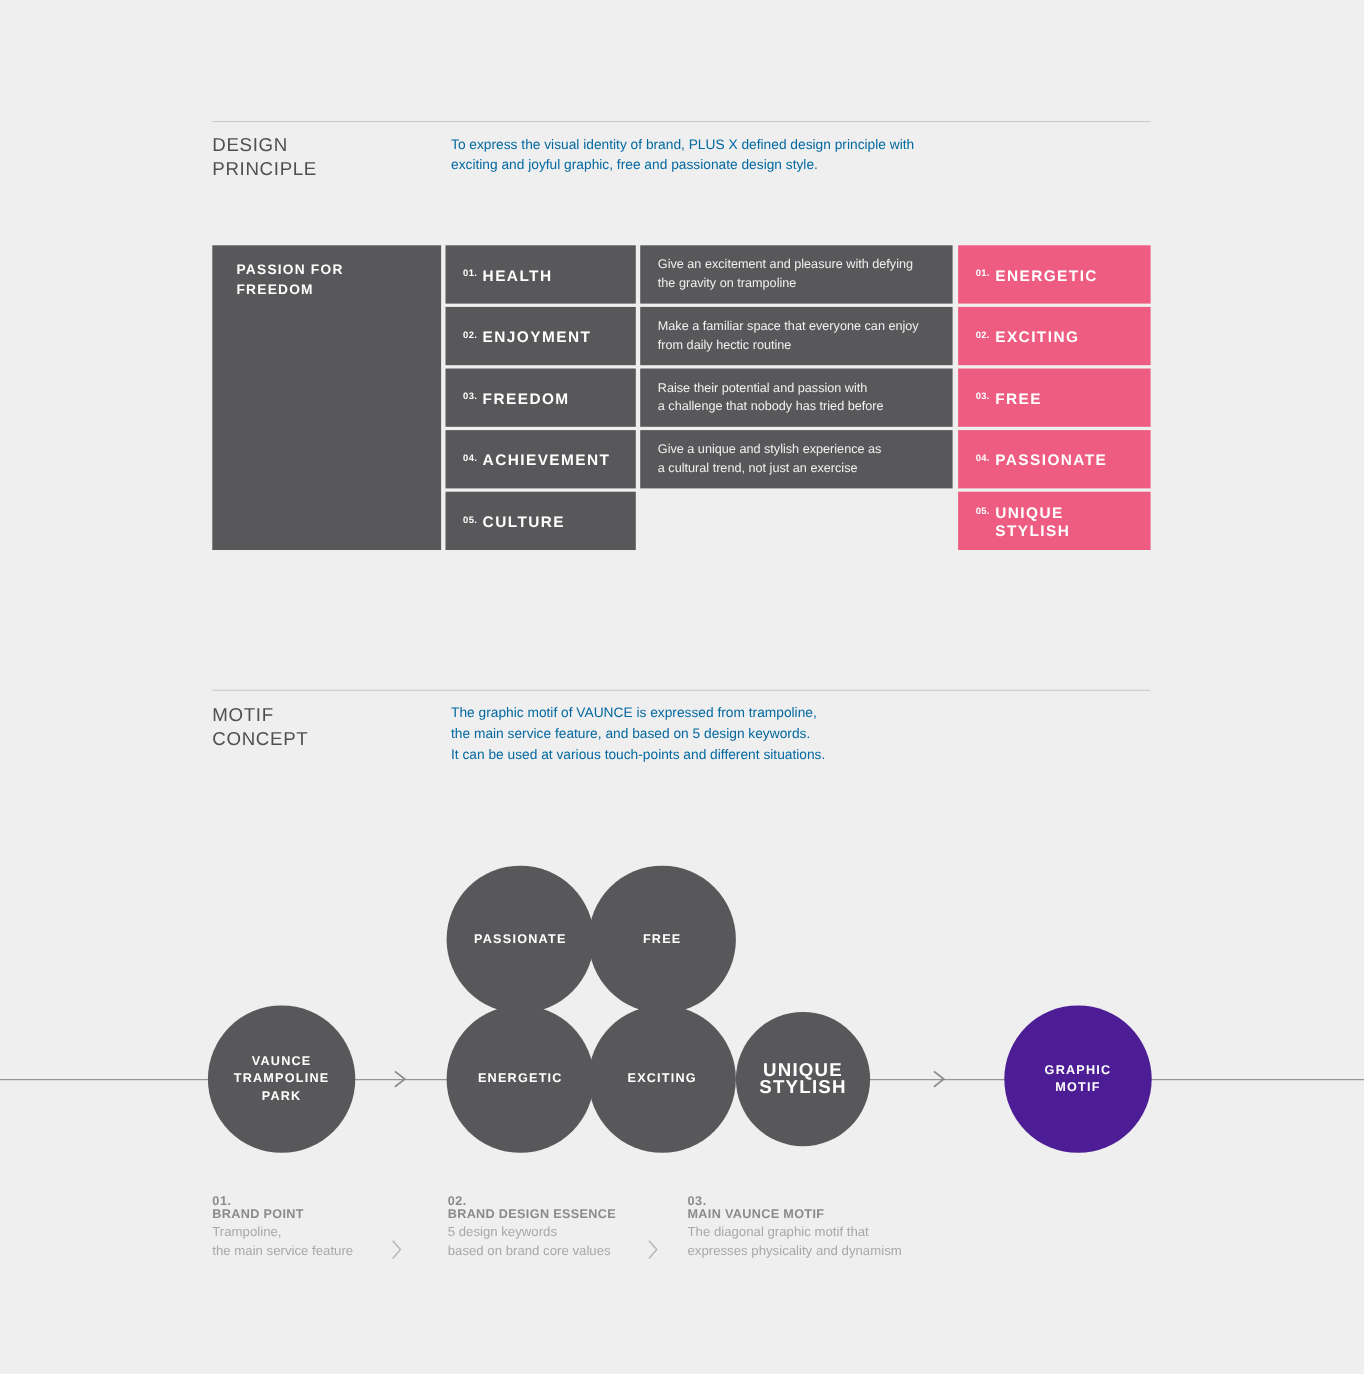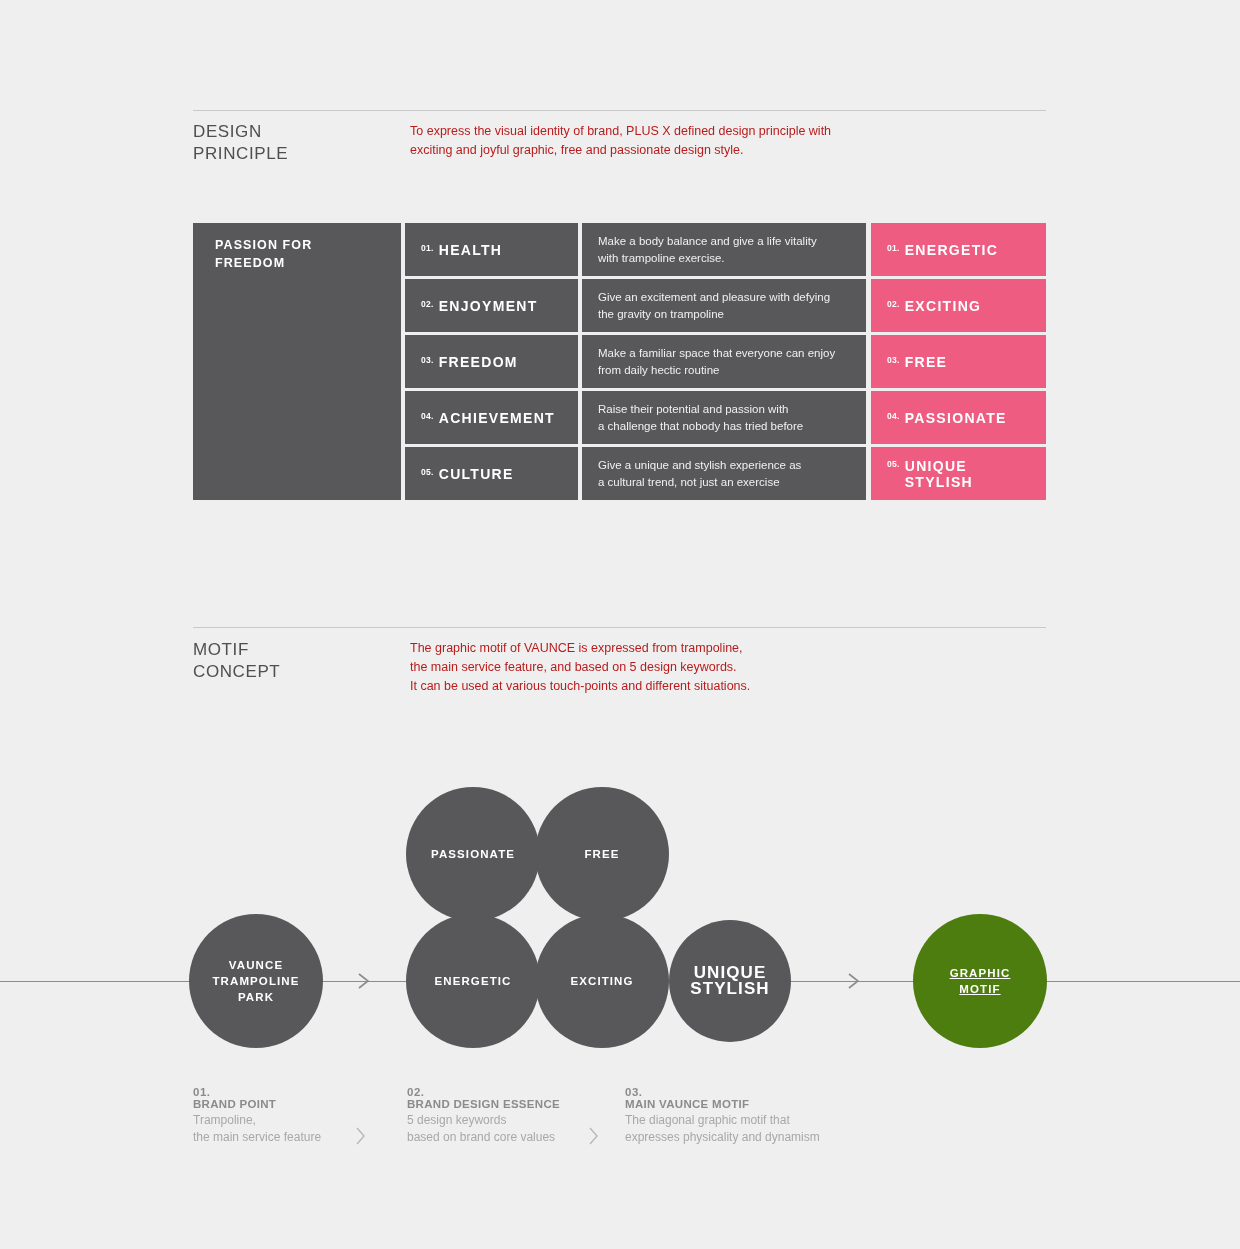--- a/index.html
+++ b/index.html
@@ -34,21 +34,21 @@
     font-size: 17px;
     letter-spacing: 0.6px;
     line-height: 22px;
     color: #4f4f51;
     white-space: pre-line;
   }
   .sec-desc {
     position: absolute;
     font-size: 12.5px;
     line-height: 19px;
-    color: #b91c1c;
+    color: #0369a1;
     white-space: pre-line;
   }
 
   
   .tbl {
     position: absolute;
     left: 193px;
     top: 223px;
     width: 853px;
     height: 277px;
@@ -129,21 +129,21 @@
     align-items: center;
     justify-content: center;
     text-align: center;
     color: #ffffff;
     font-weight: bold;
     letter-spacing: 1.1px;
     line-height: 16px;
     white-space: pre-line;
   }
   .c-dark { background: #58585a; }
-  .c-pink { background: #4d7c0f; text-decoration: underline; }
+  .c-pink { background: #4c1d95; }
 
   .chev {
     position: absolute;
     width: 14px;
     height: 18px;
   }
   .chev svg { display: block; }
 
   
   .step { position: absolute; }
@@ -220,24 +220,20 @@
       <div class="cell dark">
         <div class="kw-line">
           <span class="kw-num">05.</span>
           <span class="kw-text">CULTURE</span>
         </div>
       </div>
     </div>
 
     <div class="col col-desc">
       <div class="cell dark">
-        <div class="desc-text">Make a body balance and give a life vitality
-with trampoline exercise.</div>
-      </div>
-      <div class="cell dark">
         <div class="desc-text">Give an excitement and pleasure with defying
 the gravity on trampoline</div>
       </div>
       <div class="cell dark">
         <div class="desc-text">Make a familiar space that everyone can enjoy
 from daily hectic routine</div>
       </div>
       <div class="cell dark">
         <div class="desc-text">Raise their potential and passion with
 a challenge that nobody has tried before</div>

